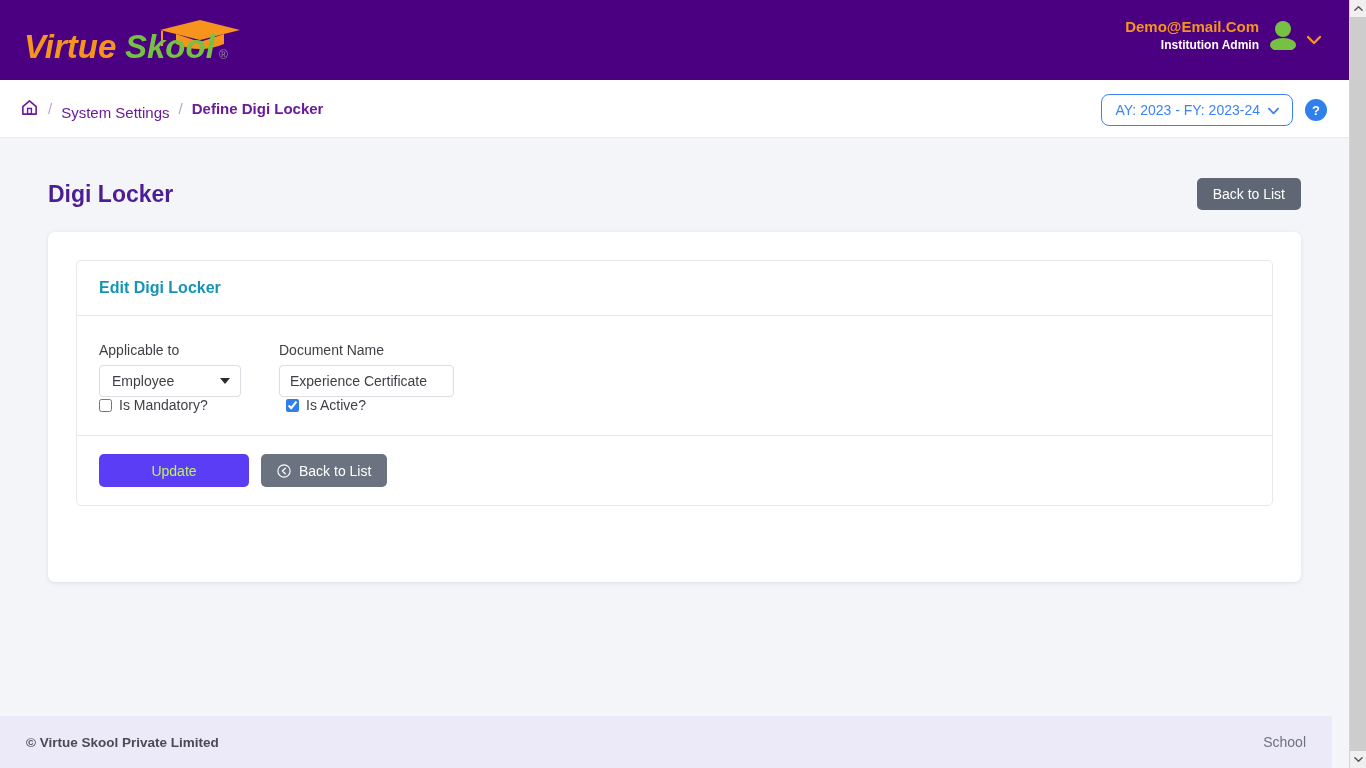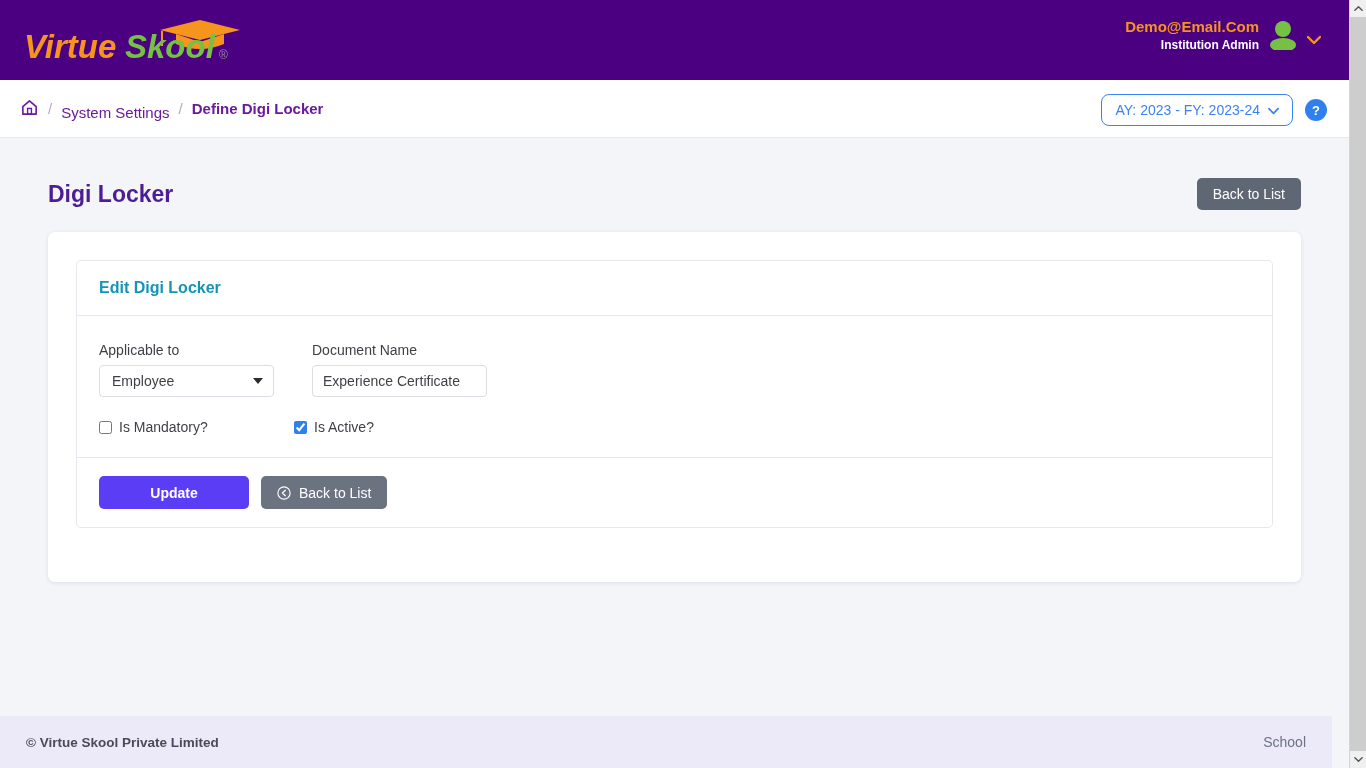--- a/index.html
+++ b/index.html
@@ -58,49 +58,49 @@
   .main { padding: 40px 48px 0 48px; }
   .page-head { display: flex; align-items: center; justify-content: space-between; }
   .page-title { font-size: 23px; font-weight: bold; color: #4c1d95; }
   .btn {
     border: none; border-radius: 5px; cursor: pointer;
     font-family: "Liberation Sans", sans-serif; font-size: 14px;
   }
   .btn-slate { background: #5f6774; color: #fff; height: 32px; padding: 0 16px; }
   .btn-gray  { background: #6b7280; color: #fff; height: 33px; padding: 0 16px;
                display: inline-flex; align-items: center; gap: 8px; }
-  .btn-primary { background: #5b3df5; color: #ffffff; height: 33px; width: 150px; font-weight: bold; }
+  .btn-primary { background: #5b3df5; color: #bef264; height: 33px; width: 150px; }
 
   .outer-card {
     margin-top: 22px; background: #fff; border-radius: 7px;
     box-shadow: 0 1px 4px rgba(30,30,60,.10);
     padding: 28px; height: 350px;
   }
   .inner-card { border: 1px solid #e7e8ee; border-radius: 5px; background: #fff; }
   .inner-head { padding: 18px 22px; }
   .inner-head h2 { font-size: 16px; font-weight: bold; color: #1693b5; }
   .divider { height: 1px; background: #e7e8ee; }
   .inner-body { padding: 26px 22px 22px 22px; }
 
   .field-row { display: flex; gap: 38px; }
   .field { display: flex; flex-direction: column; }
   .field-label { font-size: 14px; color: #3f3f46; margin-bottom: 7px; }
   .select-box {
-    width: 175px; height: 32px; border: 1px solid #dcdde3; border-radius: 4px;
+    width: 142px; height: 32px; border: 1px solid #dcdde3; border-radius: 4px;
     background: #fff; display: flex; align-items: center; justify-content: space-between;
     padding: 0 10px 0 12px; font-size: 14px; color: #3f3f46; cursor: pointer;
   }
   .sel-caret { width: 0; height: 0; border-left: 5px solid transparent;
                border-right: 5px solid transparent; border-top: 6px solid #2b2b2f; }
   .text-input {
     width: 175px; height: 32px; border: 1px solid #dcdde3; border-radius: 4px;
     padding: 0 10px; font-size: 14px; color: #3f3f46;
     font-family: "Liberation Sans", sans-serif; background: #fff;
   }
-  .check-row { display: flex; gap: 20px; margin-top: 22px; }
+  .check-row { display: flex; gap: 12px; }
   .check-item { display: flex; align-items: center; gap: 7px; width: 175px; }
   .check-item label { font-size: 14px; color: #3f3f46; cursor: pointer; }
   .cb { width: 13px; height: 13px; cursor: pointer; accent-color: #2f80ed; }
 
   .action-row { padding: 18px 22px; display: flex; gap: 12px; }
   .circ-arrow { display: inline-flex; }
 
   
   .footer {
     position: absolute; left: 0; right: 17px; bottom: 0; height: 52px;

